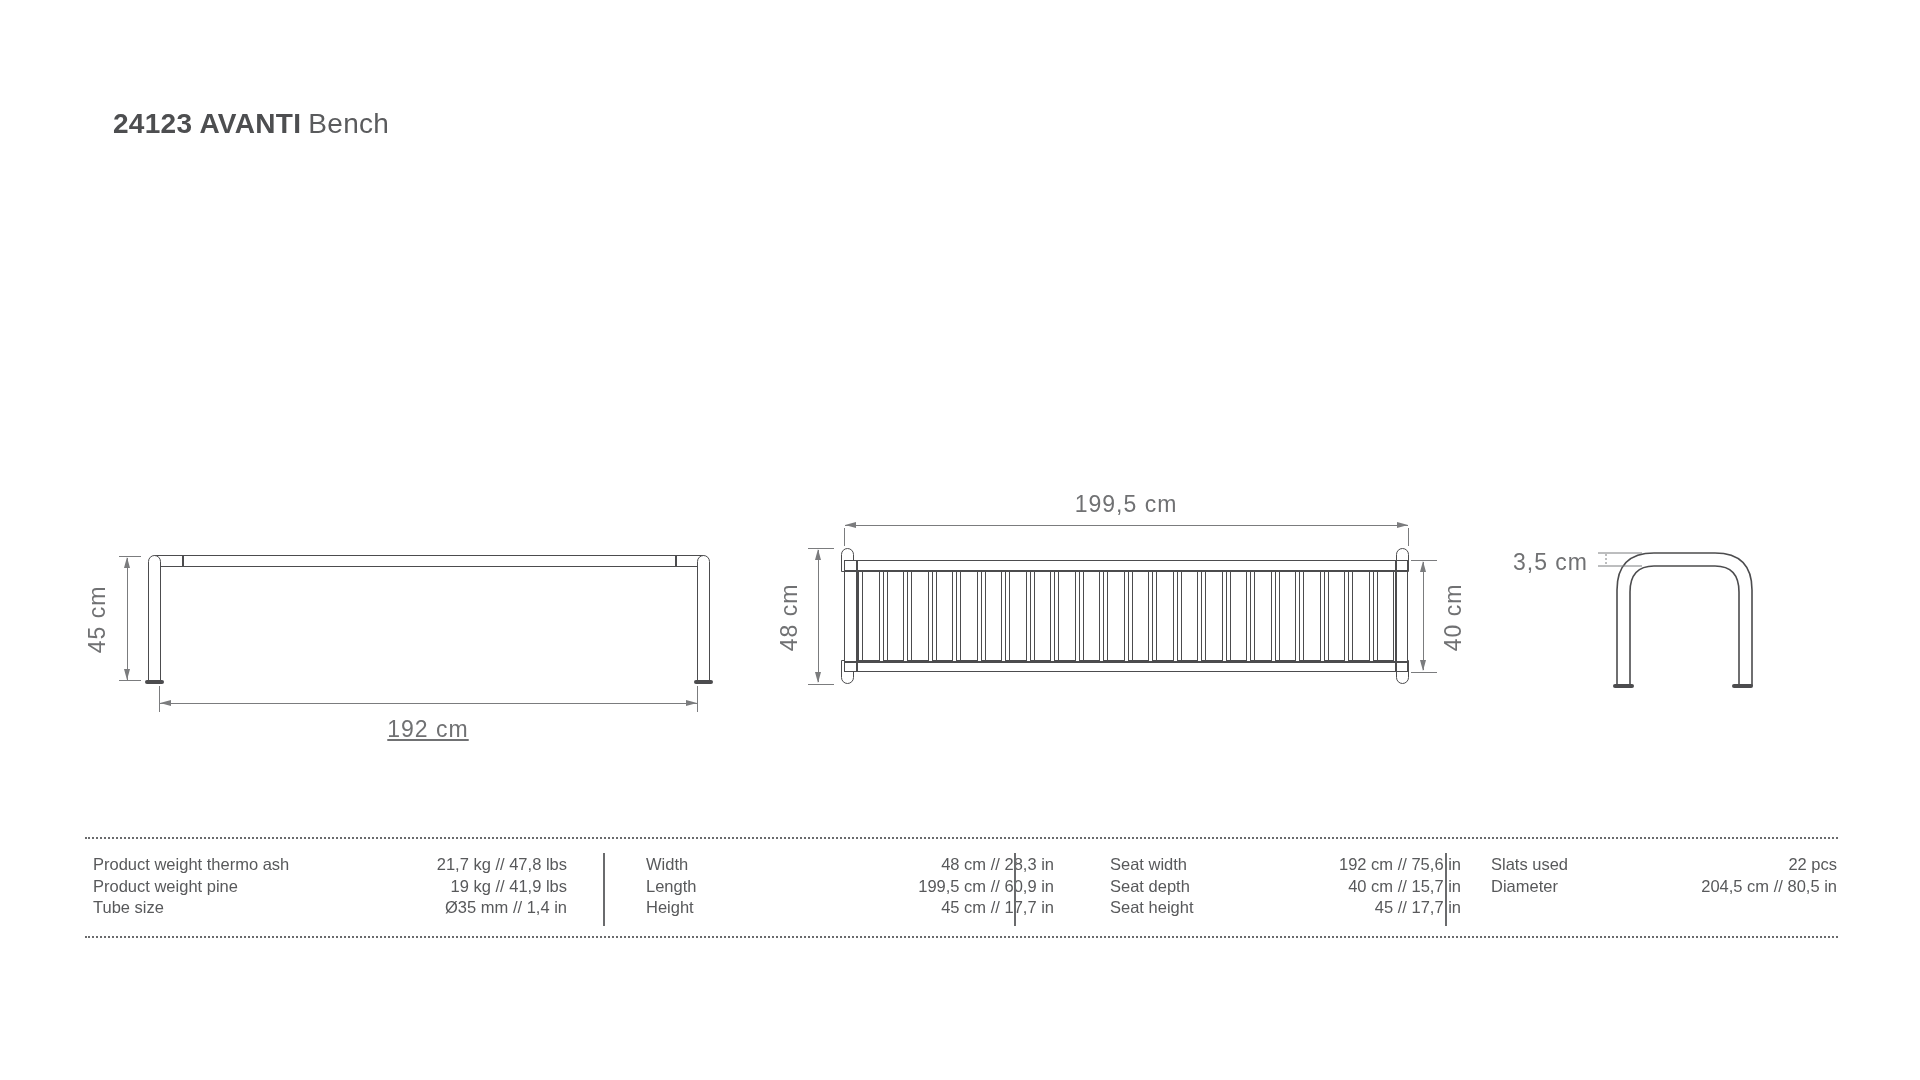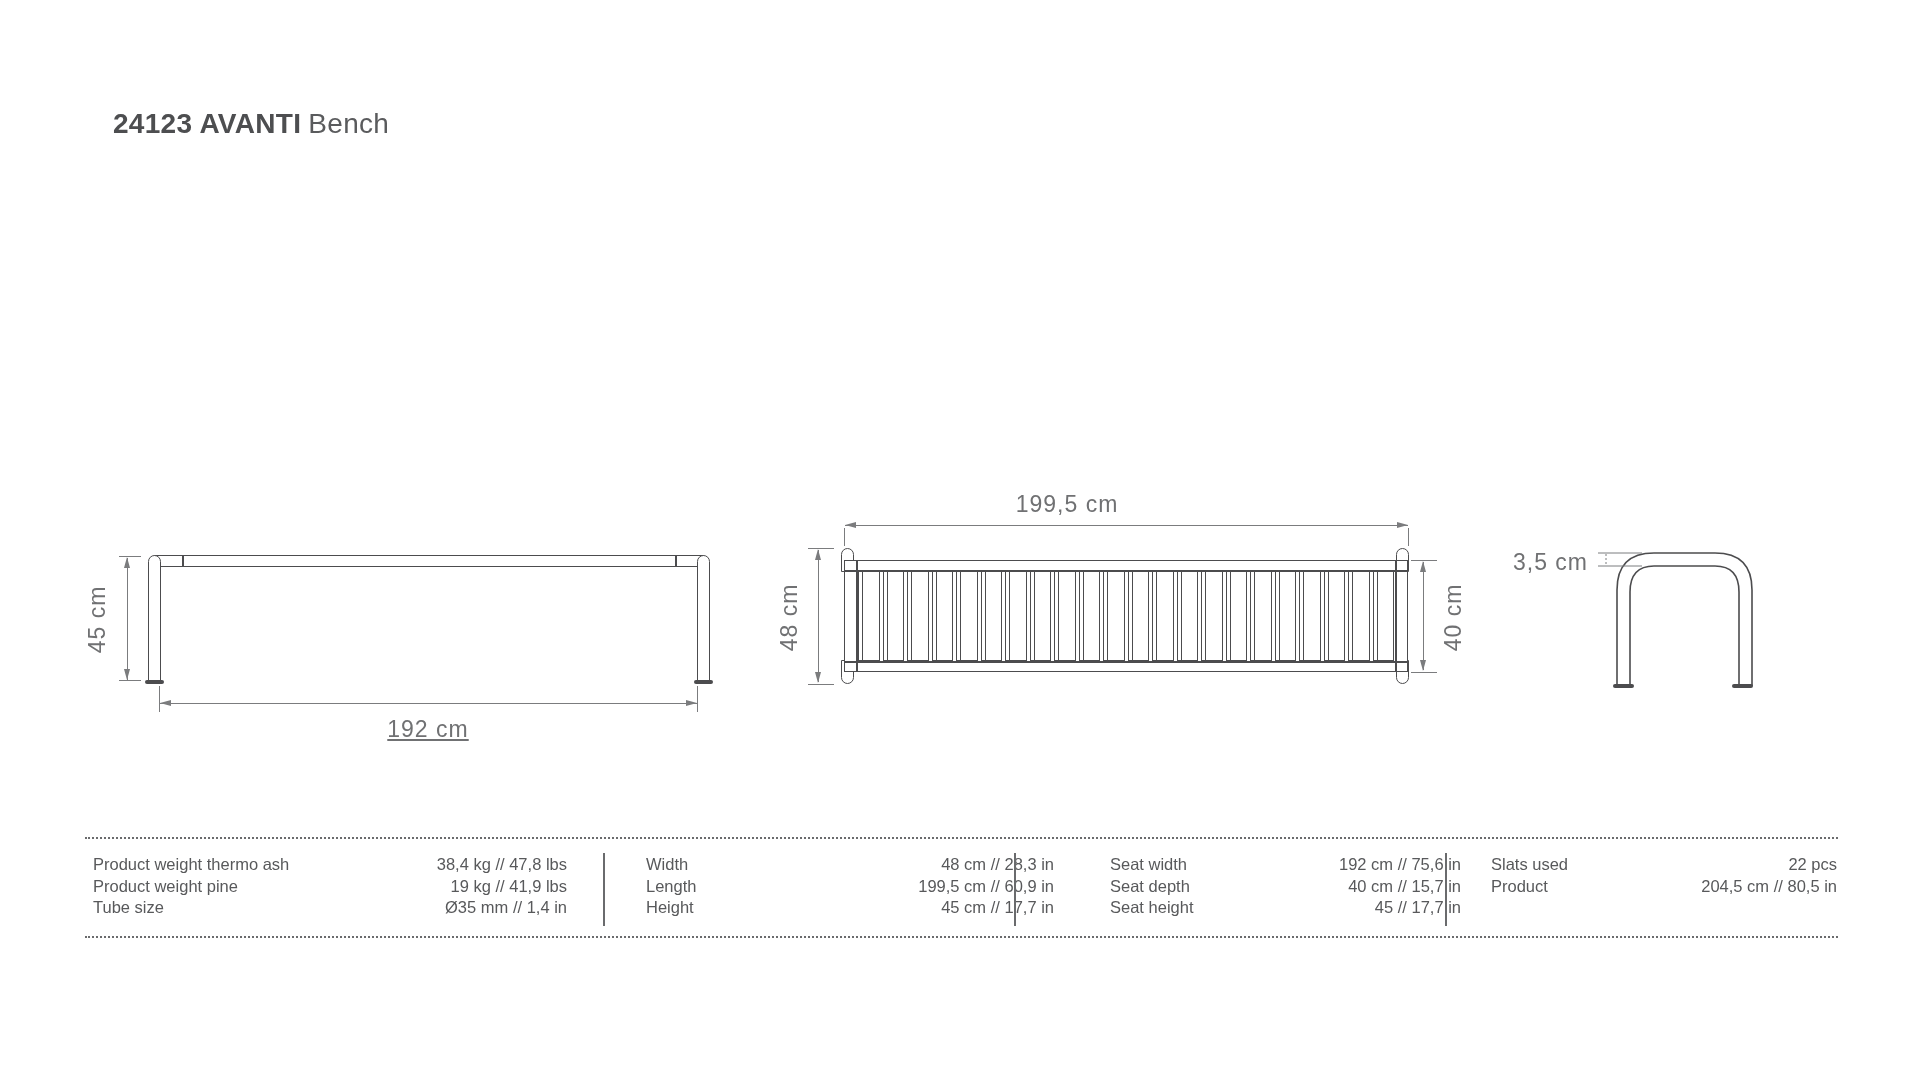--- a/index.html
+++ b/index.html
@@ -120,21 +120,21 @@
         <div class="slat"></div>
         <div class="slat"></div>
         <div class="slat"></div>
         <div class="slat"></div>
         <div class="slat"></div>
         <div class="slat"></div>
         <div class="slat"></div>
       </div>
 
     <div>
-      <div class="dim-label" style="left:1007px; top:491px; width:120px;">199,5 cm</div>
+      <div class="dim-label" style="left:1066px; top:491px; width:120px;">199,5 cm</div>
       <div class="dline-v" style="left:844px; top:528px; height:18px;"></div>
       <div class="dline-v" style="left:1408px; top:528px; height:18px;"></div>
       <div class="dline-h" style="left:845px; top:525px; width:563px;"></div>
       <div class="arrow a-left" style="left:845px; top:522px;"></div>
       <div class="arrow a-right" style="left:1397px; top:522px;"></div>
     </div>
 
     <div>
       <div class="dline-h" style="left:808px; top:548px; width:26px;"></div>
       <div class="dline-h" style="left:808px; top:684px; width:26px;"></div>
@@ -165,21 +165,21 @@
       <line x1="8" y1="8" x2="8" y2="19" stroke="#7b7c7e" stroke-width="1" stroke-dasharray="2,2"></line>
     </svg>
     <div class="dim-label" style="left:1496px; top:549px; width:92px; text-align:right;">3,5 cm</div>
   </div>
 
   <div class="spec-table">
 
     <div class="spec-group" style="left:8px; width:474px;">
       <div class="spec-row">
         <span class="spec-label">Product weight thermo ash</span>
-        <span class="spec-value">38,4 kg // 47,8 lbs</span>
+        <span class="spec-value">21,7 kg // 47,8 lbs</span>
       </div>
       <div class="spec-row">
         <span class="spec-label">Product weight pine</span>
         <span class="spec-value">19 kg // 41,9 lbs</span>
       </div>
       <div class="spec-row">
         <span class="spec-label">Tube size</span>
         <span class="spec-value">Ø35 mm // 1,4 in</span>
       </div>
     </div>
@@ -219,19 +219,19 @@
     </div>
 
     <div class="spec-divider" style="left:1360px;"></div>
 
     <div class="spec-group" style="left:1406px; width:346px;">
       <div class="spec-row">
         <span class="spec-label">Slats used</span>
         <span class="spec-value">22 pcs</span>
       </div>
       <div class="spec-row">
-        <span class="spec-label">Product</span>
+        <span class="spec-label">Diameter</span>
         <span class="spec-value">204,5 cm // 80,5 in</span>
       </div>
     </div>
 
   </div>
 </div>
 
 </body></html>

